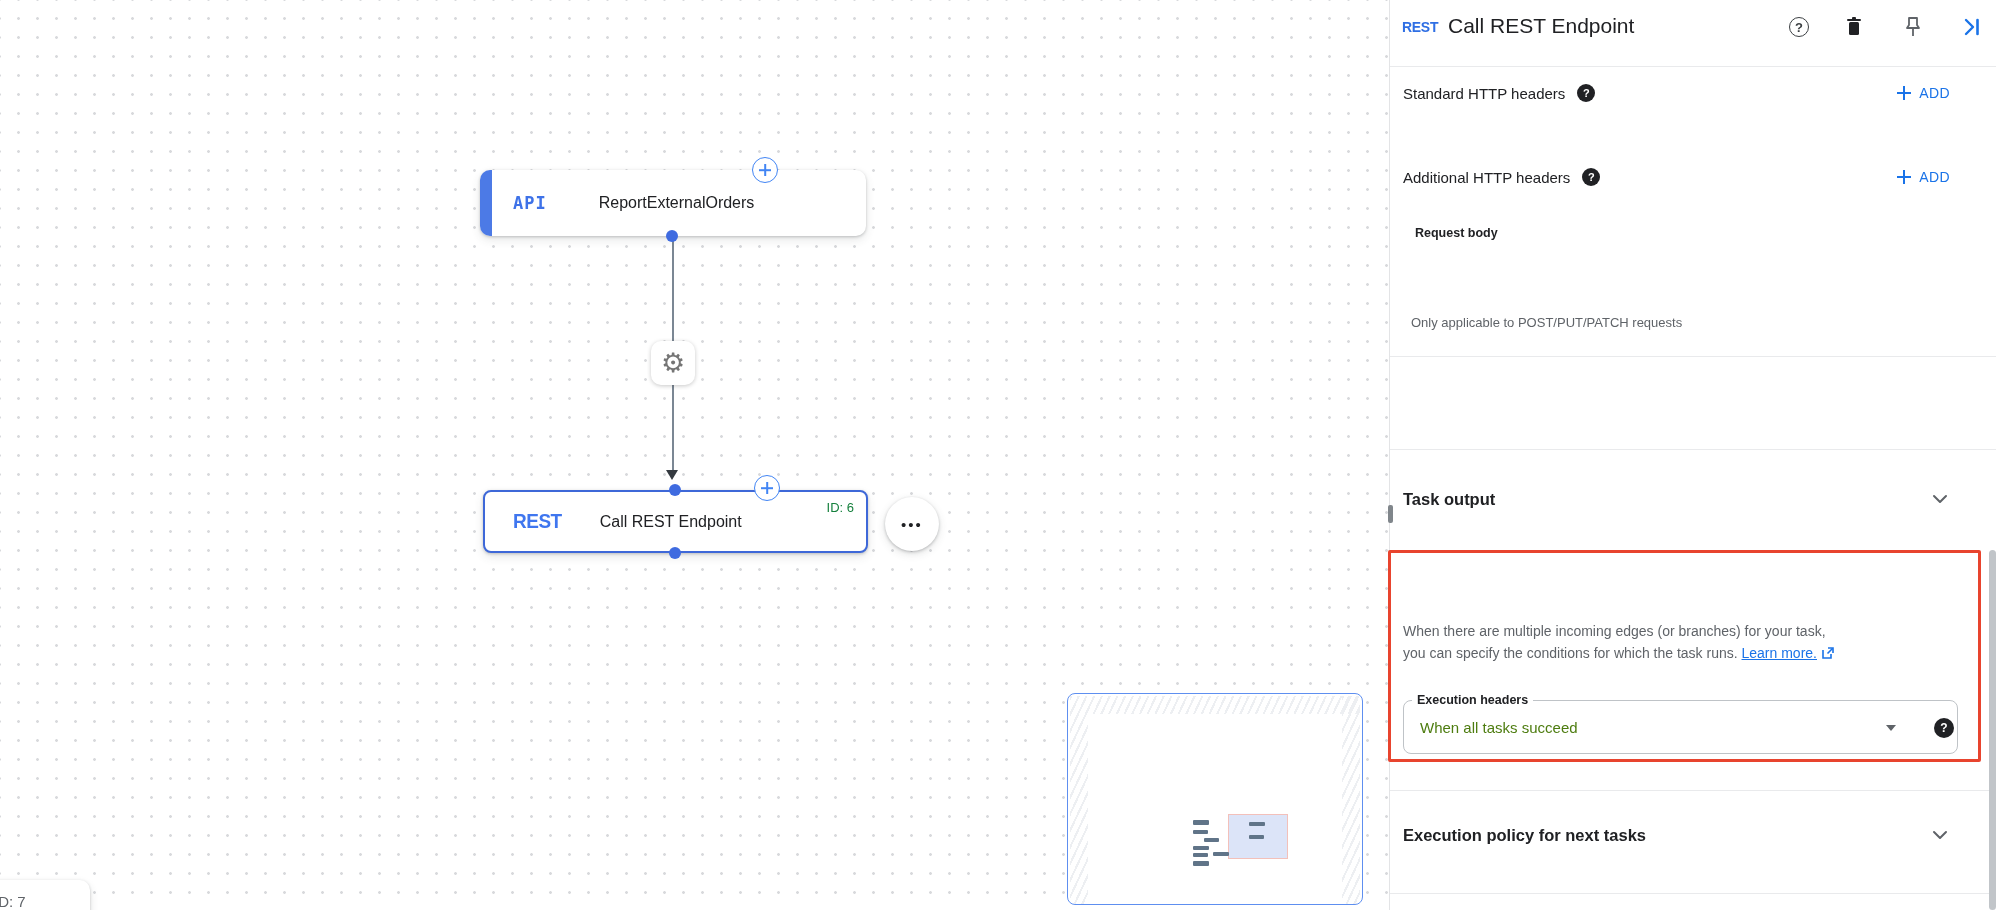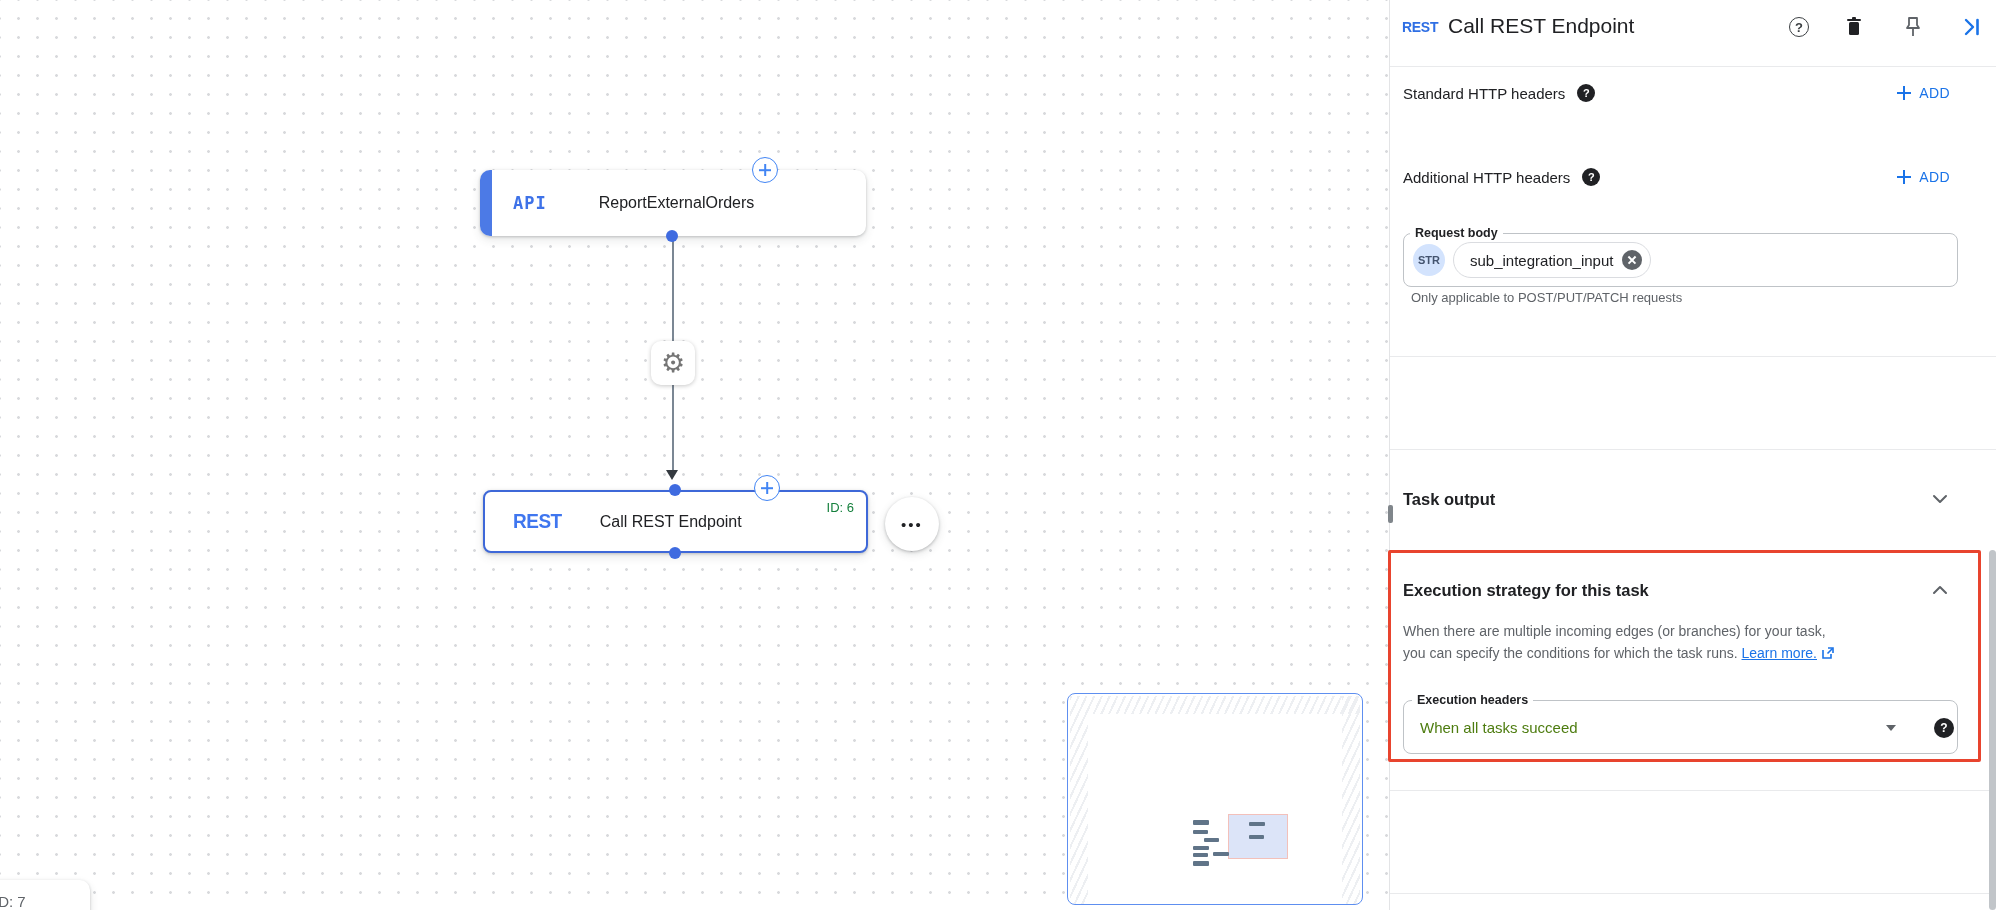--- a/index.html
+++ b/index.html
@@ -107,21 +107,21 @@
     font-size:11px; font-weight:bold; display:flex; align-items:center; justify-content:center;
     margin-left:9px; flex:none; }
   .pill { height:36px; border:1px solid #dadce0; border-radius:18px; margin-left:8px;
     display:flex; align-items:center; padding:0 8px 0 16px; }
   .pill .pval { font-size:15px; color:#202124; margin-right:9px; }
   .clear-icon { position:relative; width:20px; height:20px; border-radius:50%; background:#5f6368; }
   .clear-icon::before, .clear-icon::after { content:""; position:absolute; left:50%; top:50%;
     width:10px; height:1.8px; background:#fff; }
   .clear-icon::before { transform:translate(-50%,-50%) rotate(45deg); }
   .clear-icon::after { transform:translate(-50%,-50%) rotate(-45deg); }
-  .helper-text { position:absolute; left:21px; top:290px; font-size:13px; color:#5f6368; }
+  .helper-text { position:absolute; left:21px; top:315px; font-size:13px; color:#5f6368; }
 
   .section-row { position:absolute; left:13px; right:20px; height:48px;
     display:flex; align-items:center; }
   .section-title { font-size:16.5px; font-weight:bold; color:#202124; }
   .chev { margin-left:auto; margin-right:24px; width:24px; height:24px; cursor:pointer;
     display:flex; align-items:center; justify-content:center; }
   .chev svg { stroke:#5f6368; }
 
   .left-indicator { position:absolute; left:-2px; top:505px; width:5px; height:18px;
     background:#80868b; border-radius:2px; }
@@ -249,52 +249,37 @@
       <span class="rlabel">Additional HTTP headers</span>
       <span class="help-filled">
           <span>?</span>
         </span>
       <span class="add-btn">
         <span class="plus-glyph"></span>
         <span>ADD</span>
       </span>
     </div>
 
-    <div class="field rb-field">
-      <span class="str-chip">STR</span>
-      <span class="pill">
-        <span class="pval">sub_integration_input</span>
-        <span class="clear-icon"></span>
-      </span>
-    </div>
     <span class="field-label rb-label">Request body</span>
     <div class="helper-text">Only applicable to POST/PUT/PATCH requests</div>
 
     <div class="divider" style="top:356px;"></div>
 
     <div class="divider" style="top:449px;"></div>
 
     <div class="section-row" style="top:475px;">
       <span class="section-title">Task output</span>
       <span class="chev">
         <svg width="20" height="20" viewBox="0 0 20 20">
             <path d="M4 7 l6 6 6-6" fill="none" stroke-width="2" stroke-linecap="round" stroke-linejoin="round"></path>
           </svg>
       </span>
     </div>
     <div class="left-indicator"></div>
 
-    <div class="section-row" style="top:566px;">
-      <span class="section-title">Execution strategy for this task</span>
-      <span class="chev">
-        <svg width="20" height="20" viewBox="0 0 20 20">
-            <path d="M4 13 l6-6 6 6" fill="none" stroke-width="2" stroke-linecap="round" stroke-linejoin="round"></path>
-          </svg>
-      </span>
-    </div>
     <div class="es-desc">
       <span>When there are multiple incoming edges (or branches) for your task,</span><br>
       <span>you can specify the conditions for which the task runs.</span>
       <span class="learn-link">Learn more.</span><span class="ext-icon"><svg width="14" height="14" viewBox="0 0 14 14">
             <path d="M2 4 v8 h8 v-4" fill="none" stroke="#1a73e8" stroke-width="1.6"></path>
             <path d="M7 2 h5 v5" fill="none" stroke="#1a73e8" stroke-width="1.6"></path>
             <line x1="6.5" y1="7.5" x2="11.5" y2="2.5" stroke="#1a73e8" stroke-width="1.6"></line>
           </svg></span>
     </div>
     <div class="field es-field">
@@ -304,17 +289,25 @@
         <span class="help-filled">
             <span>?</span>
           </span>
       </span>
     </div>
     <span class="field-label es-label">Execution headers</span>
     <div class="red-box"></div>
 
     <div class="divider" style="top:790px;"></div>
 
+    <div class="section-row" style="top:811px;">
+      <span class="section-title">Execution policy for next tasks</span>
+      <span class="chev">
+        <svg width="20" height="20" viewBox="0 0 20 20">
+            <path d="M4 7 l6 6 6-6" fill="none" stroke-width="2" stroke-linecap="round" stroke-linejoin="round"></path>
+          </svg>
+      </span>
+    </div>
     <div class="divider" style="top:893px;"></div>
 
     <div class="scroll-thumb"></div>
   </div>
 </div>
 
 </body></html>

